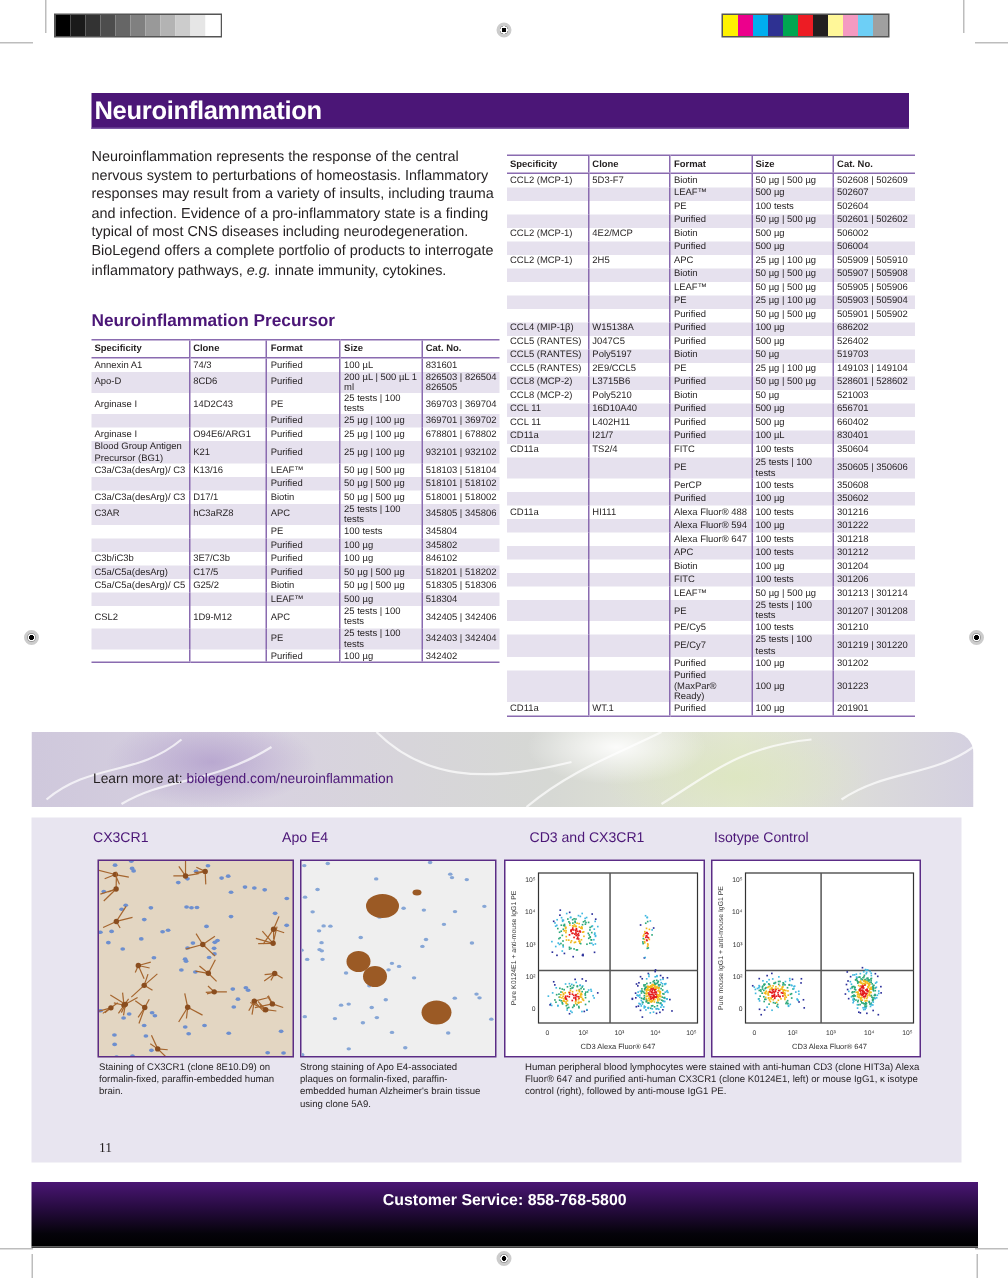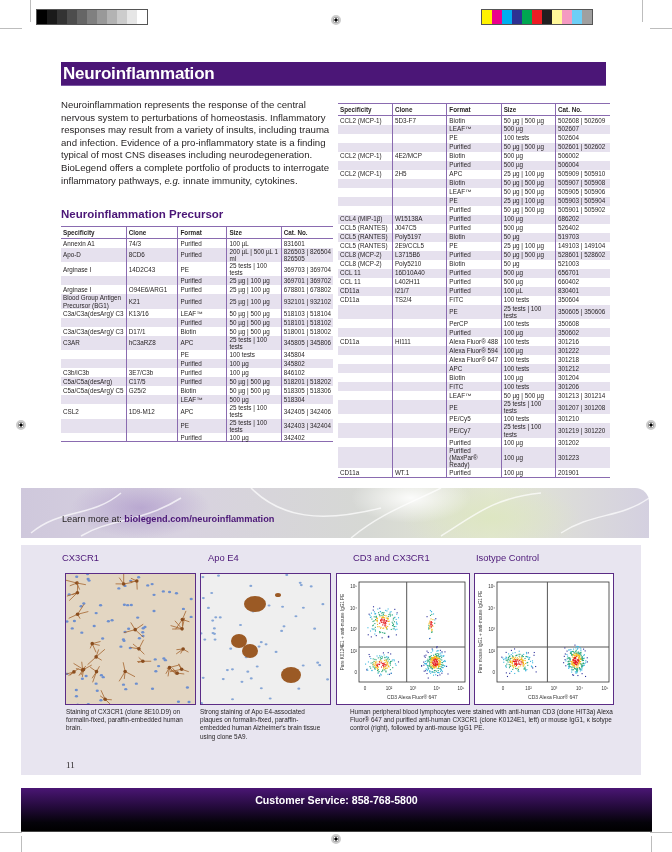--- a/index.html
+++ b/index.html
@@ -32,21 +32,21 @@
 
   
   .banner { position: absolute; left: 21px; top: 488px; width: 628px; height: 50px; border-radius: 0 14px 0 0;
     background:
       radial-gradient(ellipse 70px 30px at 120px 20px, rgba(150,120,190,0.45), transparent),
       radial-gradient(ellipse 60px 25px at 390px 10px, rgba(255,255,255,0.9), transparent),
       radial-gradient(ellipse 90px 35px at 470px 30px, rgba(220,230,190,0.8), transparent),
       linear-gradient(90deg, #cfc8dc 0%, #d8d2e0 25%, #d6d8d4 55%, #e3e7d3 75%, #d4d0e0 100%); }
   .banner svg { position: absolute; left: 0; top: 0; }
   .learn { position: absolute; left: 62px; top: 514px; font-size: 9.2px; color: #231f20; }
-  .learn a { color: #4b1677; font-weight: bold; text-decoration: none; }
+  .learn a { color: #4b1677; font-weight: normal; text-decoration: none; }
 
   
   .fig-panel { position: absolute; left: 21px; top: 545px; width: 620px; height: 230px; background: #e8e5f0; }
   .fig-label { position: absolute; top: 552px; font-size: 9.4px; color: #4b1677; }
   .fig-box { position: absolute; top: 573px; height: 132px; border: 1.5px solid #5b2c86; overflow: hidden; }
   .caption { position: absolute; top: 708px; font-size: 6.4px; line-height: 8.2px; color: #231f20; }
   .page-num { position: absolute; left: 66px; top: 760px; font-family: "Liberation Serif", serif; font-size: 9px; }
 
   .tissue-a { background: #e3d6c2; }
   .tissue-b { background: #efefef; }
@@ -550,21 +550,21 @@
       <path d="M540 45 C 570 25, 600 30, 628 10"></path>
     </g>
   </svg>
 </div>
 <div class="learn">
   <span>Learn more at: </span><a>biolegend.com/neuroinflammation</a>
 </div>
 
 <div class="fig-panel"></div>
 <div class="fig-label" style="left:62px;">CX3CR1</div>
-<div class="fig-label" style="left:208px;">Apo E4</div>
+<div class="fig-label" style="left:188px;">Apo E4</div>
 <div class="fig-label" style="left:353px;">CD3 and CX3CR1</div>
 <div class="fig-label" style="left:476px;">Isotype Control</div>
 
 <div class="fig-box tissue-a" style="left:65px;width:131px;">
   <svg id="tissue-a-svg" width="131" height="132">
       <ellipse cx="64.24435871056241" cy="74.02422839506173" rx="1.6" ry="1.2" fill="#6d8fcf"></ellipse>
       <ellipse cx="15.127220507544582" cy="32.204989711934154" rx="1.6" ry="1.2" fill="#6d8fcf"></ellipse>
       <ellipse cx="58.06049382716049" cy="66.84254115226338" rx="1.6" ry="1.2" fill="#6d8fcf"></ellipse>
       <ellipse cx="10.291092249657064" cy="116.01095679012346" rx="1.6" ry="1.2" fill="#6d8fcf"></ellipse>
       <ellipse cx="77.21407750342935" cy="54.228755144032924" rx="1.6" ry="1.2" fill="#6d8fcf"></ellipse>

